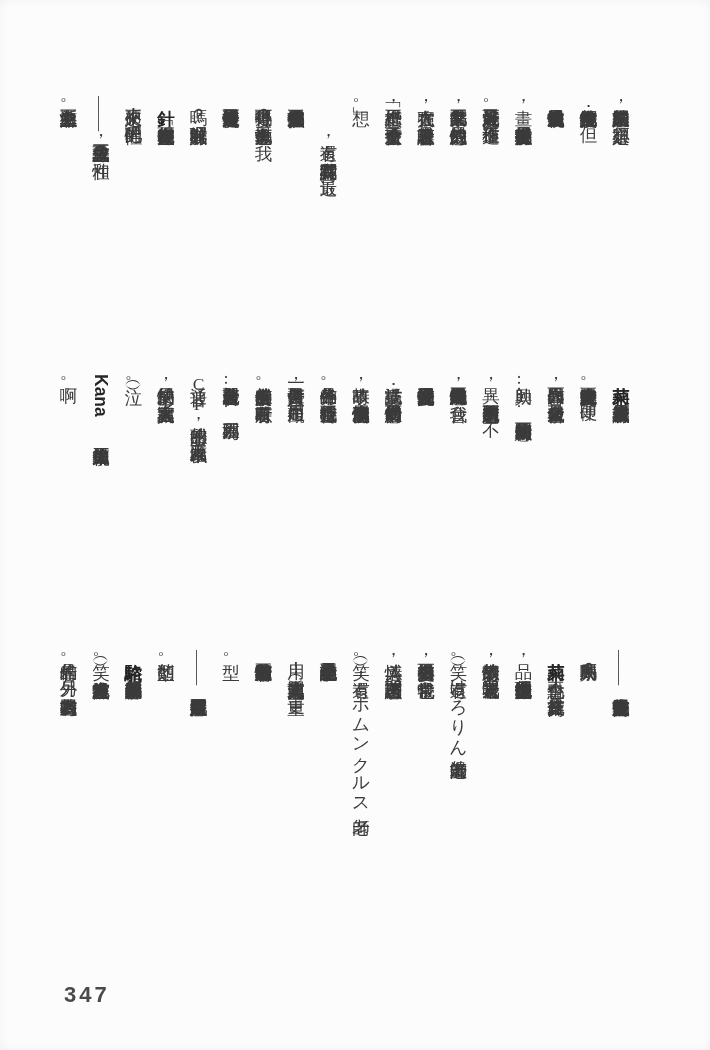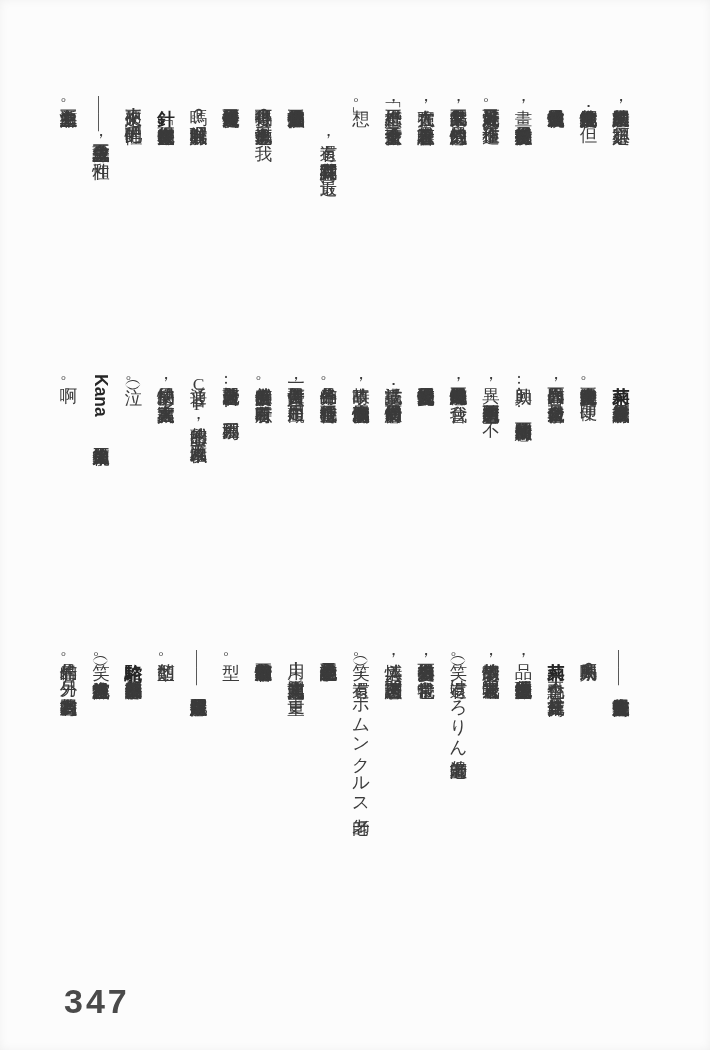--- a/index.html
+++ b/index.html
@@ -41,21 +41,21 @@
     font-weight: bold;
     font-family: "Liberation Sans", "DejaVu Sans", sans-serif;
     color: #262626;
   }
   .page-number {
     position: absolute;
     left: 64px;
     top: 982px;
     font-family: "Liberation Sans", "DejaVu Sans", sans-serif;
     font-weight: bold;
-    font-size: 34px;
+    font-size: 22px;
     letter-spacing: 3px;
     color: #4a4a4a;
   }
 </style>
 </head>
 <body>
 
 <div class="page">
   <div class="band band-top">
       <div class="col">想用漫畫來助興的話，必須一定程</div>

